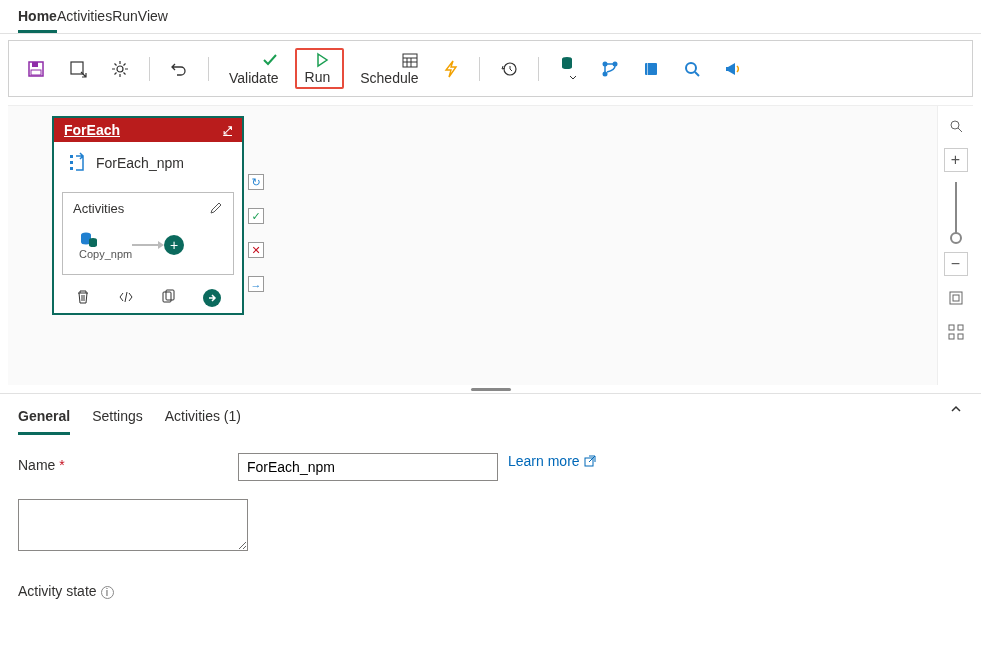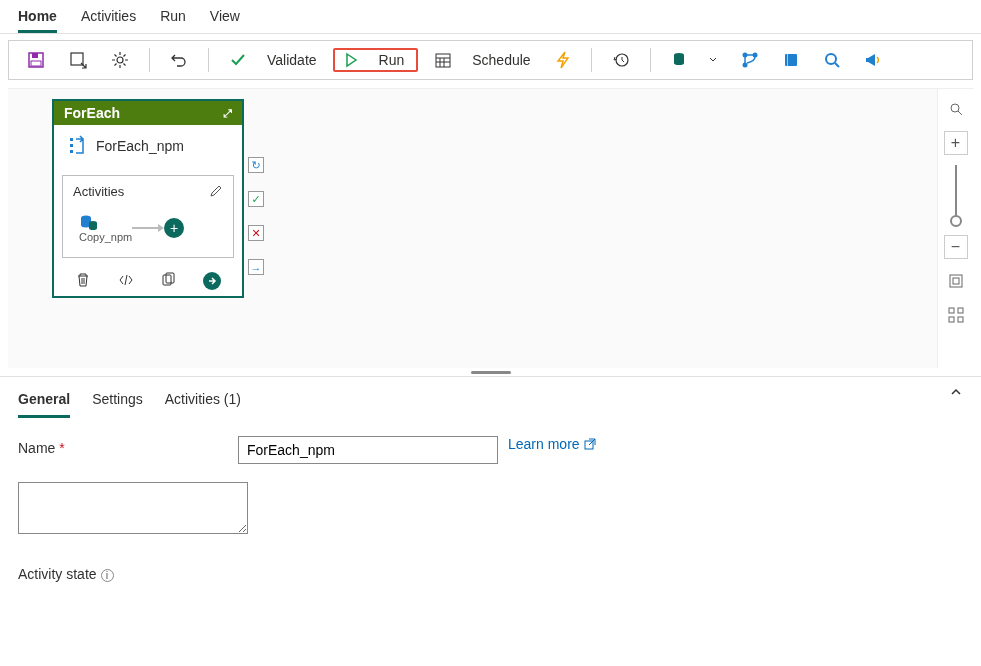--- a/index.html
+++ b/index.html
@@ -1,34 +1,34 @@
 <!DOCTYPE html>
 <html><head>
 <meta charset="utf-8">
 <style>
 * { box-sizing: border-box; margin: 0; padding: 0; }
 body { font-family: "Segoe UI", sans-serif; font-size: 14px; color: #323130; background: #fff; width: 981px; height: 666px; overflow: hidden; }
 
 
-.top-tabs { display: flex; gap: 24px; padding: 4px 18px 0; border-bottom: 1px solid #e1e1e1; }
+.top-tabs { display: flex; padding: 4px 18px 0; border-bottom: 1px solid #e1e1e1; }
 .top-tab { padding: 4px 0 6px; cursor: pointer; }
 .top-tab.active { font-weight: 600; border-bottom: 3px solid #0b6a5d; }
 
 
 .toolbar { display: flex; align-items: center; gap: 8px; padding: 6px 10px; border: 1px solid #d0d0d0; margin: 6px 8px 0; background: #fff; }
-.tbtn { display: flex; align-items: center; gap: 20px; padding: 4px 8px; cursor: pointer; border-radius: 2px; }
+.tbtn { display: flex; align-items: flex-end; gap: 1px; padding: 4px 8px; cursor: pointer; border-radius: 2px; flex-direction: column; }
 .sep { width: 1px; height: 24px; background: #d0d0d0; margin: 0 4px; }
 .run-highlight { border: 2px solid #e74c3c; padding: 2px 12px 2px 8px; }
 
 
 .canvas-wrap { position: relative; height: 280px; margin: 8px 8px 0; }
 .canvas { position: absolute; inset: 0; background: #fafafa; border-top: 1px solid #eee; }
 
 .foreach-card { position: absolute; left: 44px; top: 10px; width: 192px; border: 2px solid #0b6a5d; background: #fff; }
-.foreach-header { background: #4d7c0f; color: #fff; padding: 4px 10px; font-weight: 600; display: flex; justify-content: space-between; align-items: center; }
+.foreach-header { background: #b91c1c; color: #fff; padding: 4px 10px; font-weight: 600; display: flex; justify-content: space-between; align-items: center; text-decoration: underline; }
 .foreach-title-row { display: flex; align-items: center; gap: 8px; padding: 10px 12px; }
 .foreach-inner { margin: 8px; border: 1px solid #bdbdbd; padding: 8px 10px 14px; }
 .foreach-inner-header { display: flex; justify-content: space-between; font-size: 13px; margin-bottom: 14px; }
 .copy-flow { display: flex; align-items: center; padding-left: 6px; }
 .copy-label { font-size: 11px; color: #555; }
 .add-circle { width: 20px; height: 20px; border-radius: 50%; background: #0b6a5d; color: #fff; display: flex; align-items: center; justify-content: center; font-size: 14px; }
 .card-actions { display: flex; justify-content: space-around; padding: 6px 8px; }
 
 .side-icons { position: absolute; left: 240px; top: 68px; display: flex; flex-direction: column; gap: 18px; }
 .side-icon { width: 16px; height: 16px; border: 1px solid #999; display: flex; align-items: center; justify-content: center; font-size: 11px; background: #fff; }

